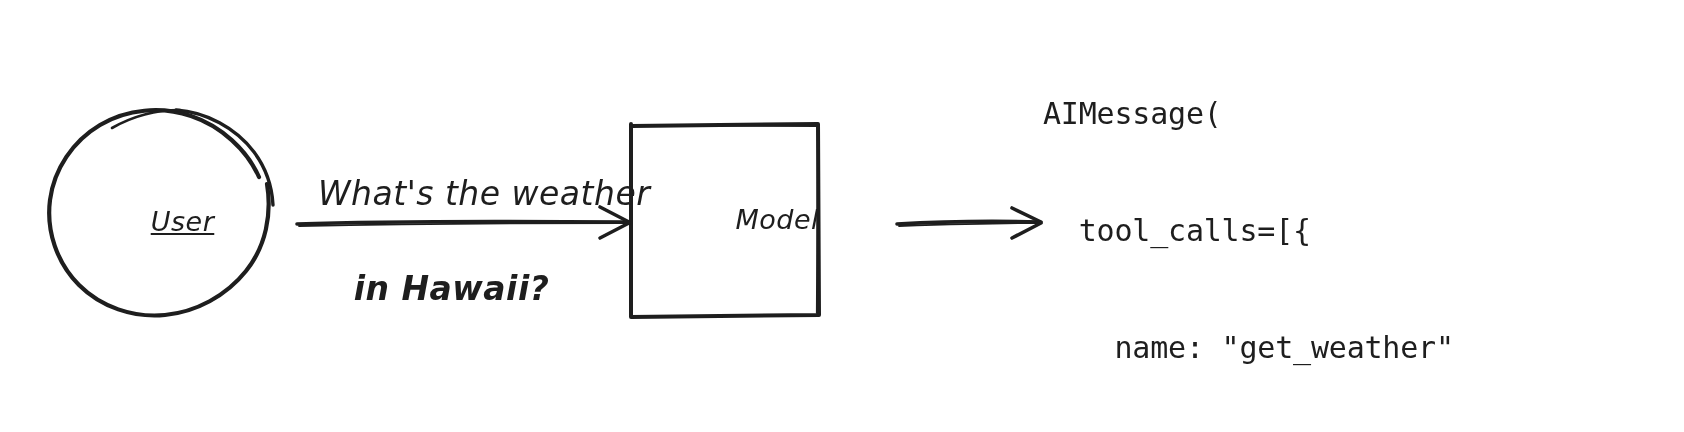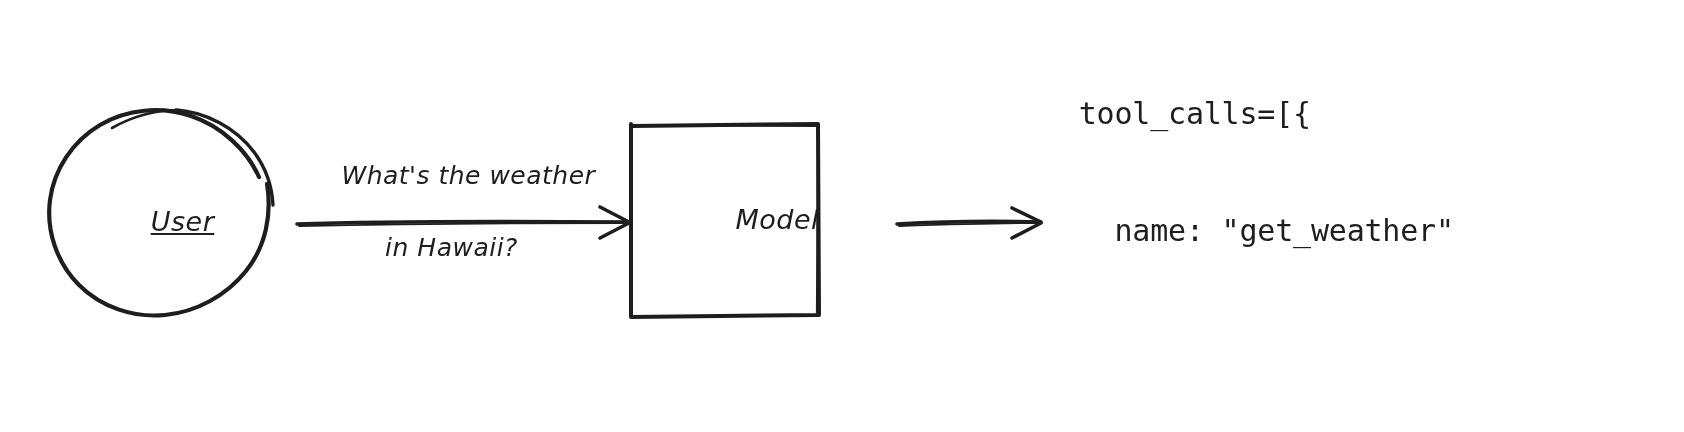--- a/index.html
+++ b/index.html
@@ -52,24 +52,24 @@
     width: 188px;
     text-align: right;
     font-size: 27px;
   }
 
   #edge-label {
     left: 274px;
     top: 122px;
     width: 355px;
     text-align: center;
-    font-size: 25px;
+    font-size: 33px;
     line-height: 1.44;
   }
-  #edge-label .l2 { display: block; }
+  #edge-label .l2 { display: block; font-weight: bold; }
 
   
   #code-block {
     position: absolute;
     left: 1043px;
     top: 16px;
     color: #1e1e1e;
     font-family: "DejaVu Sans Mono", monospace;
     font-size: 30px;
     line-height: 39px;
@@ -126,20 +126,21 @@
   <div class="hand" id="user-label">User</div>
 
   <div class="hand" id="model-label">Model</div>
 
   <div class="hand" id="edge-label">
     <span class="l1">What's the weather</span>
     <span class="l2">in Hawaii?</span>
   </div>
 
   <div id="code-block">
+    <span class="code-line">AIMessage(</span>
     <span class="code-line">  tool_calls=[{</span>
     <span class="code-line">    name: "get_weather"</span>
     
     
     
     
     
     
     
   </div>

